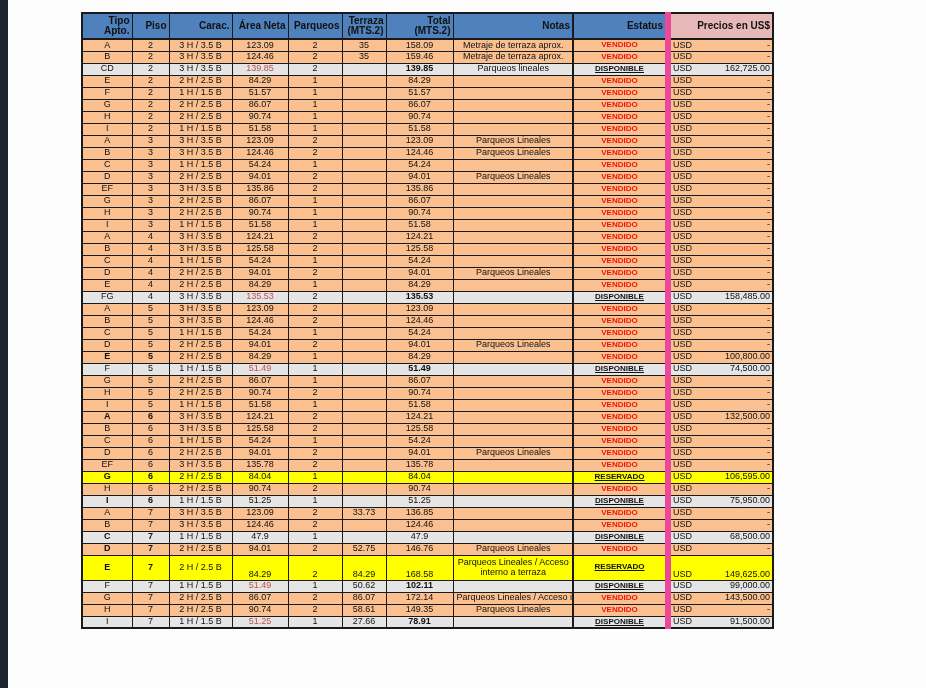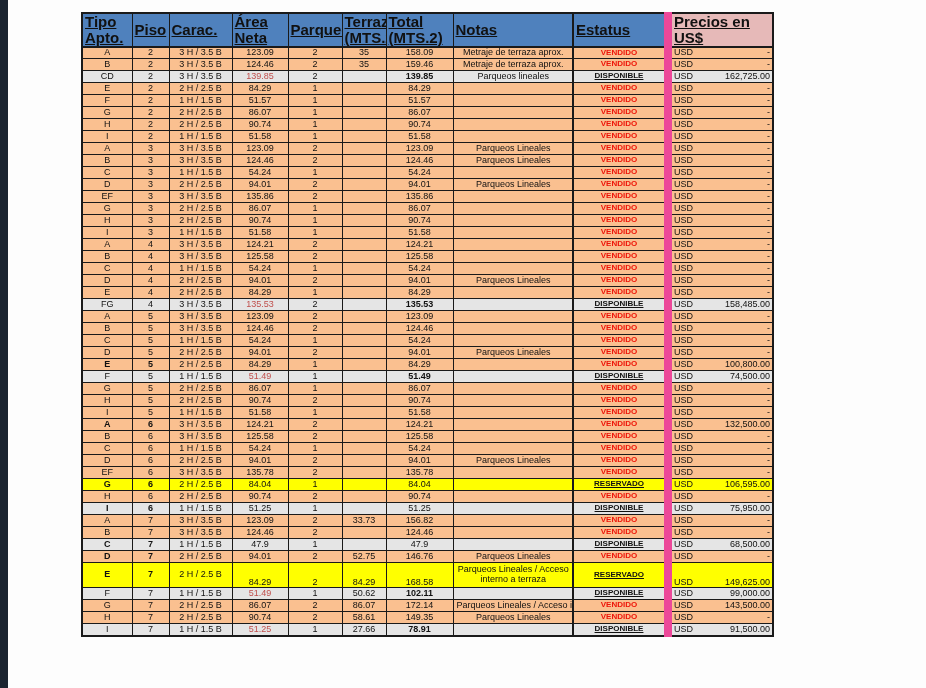--- a/index.html
+++ b/index.html
@@ -7,26 +7,26 @@
     width:926px;height:688px;position:relative;overflow:hidden;
     background:#fdfdfd;
     font-family:"Liberation Sans","DejaVu Sans",sans-serif;
   }
   .left-stripe{position:absolute;left:0;top:0;width:8px;height:688px;}
   .sheet{position:absolute;left:81px;top:12px;}
   table{border-collapse:collapse;table-layout:fixed;width:691px;
         border:2px solid #1a1a1a;}
   th,td{border:1px solid #1a1a1a;padding:0 2px;overflow:hidden;
         white-space:nowrap;font-size:9px;line-height:1.05;color:#111;}
-  thead th{height:24px;font-weight:bold;text-align:left;vertical-align:middle;
-        white-space:normal;border-bottom:2px solid #1a1a1a;font-size:15px;text-decoration:underline;}
+  thead th{height:24px;font-weight:bold;text-align:right;vertical-align:middle;
+        white-space:normal;border-bottom:2px solid #1a1a1a;font-size:10px;}
   th.h-blue{background:var(--hblue);}
   th.h-pink{background:var(--hpink);}
   th.h-status,td.c-status{border-left:2px solid #1a1a1a;margin-top:12px;}
-  th.h-precio,td.c-precio{border-left:8px solid #ec4899;}
+  th.h-precio,td.c-precio{border-left:6px solid #ec4899;}
   tbody tr{height:12px;}
   tbody tr.tall{height:25px;}
   td{text-align:center;vertical-align:middle;}
   td.c-notas{text-align:center;padding-left:3px;}
   tr.tall td.c-notas{white-space:normal;line-height:1.1;}
   tr.tall td.num,tr.tall td.c-precio{vertical-align:bottom;}
   td.bold{font-weight:bold;}
   td.red{color:var(--redval);}
   td.c-status{font-size:8px;font-weight:bold;}
   td.st-vendido{color:var(--red);}
@@ -734,21 +734,21 @@
             </div>
           </td>
         </tr>
         <tr class="status-vendido">
           <td class="c-tipo idc">A</td>
           <td class="c-piso idc">7</td>
           <td class="c-carac">3 H / 3.5 B</td>
           <td class="c-area num">123.09</td>
           <td class="c-parq num">2</td>
           <td class="c-terr num">33.73</td>
-          <td class="c-total num">156.82</td>
+          <td class="c-total num">136.85</td>
           <td class="c-notas"></td>
           <td class="c-status st-vendido">VENDIDO</td>
           <td class="c-precio">
             <div class="pr-wrap">
               <span>USD</span>
               <span>-</span>
             </div>
           </td>
         </tr>
         <tr class="status-vendido">

